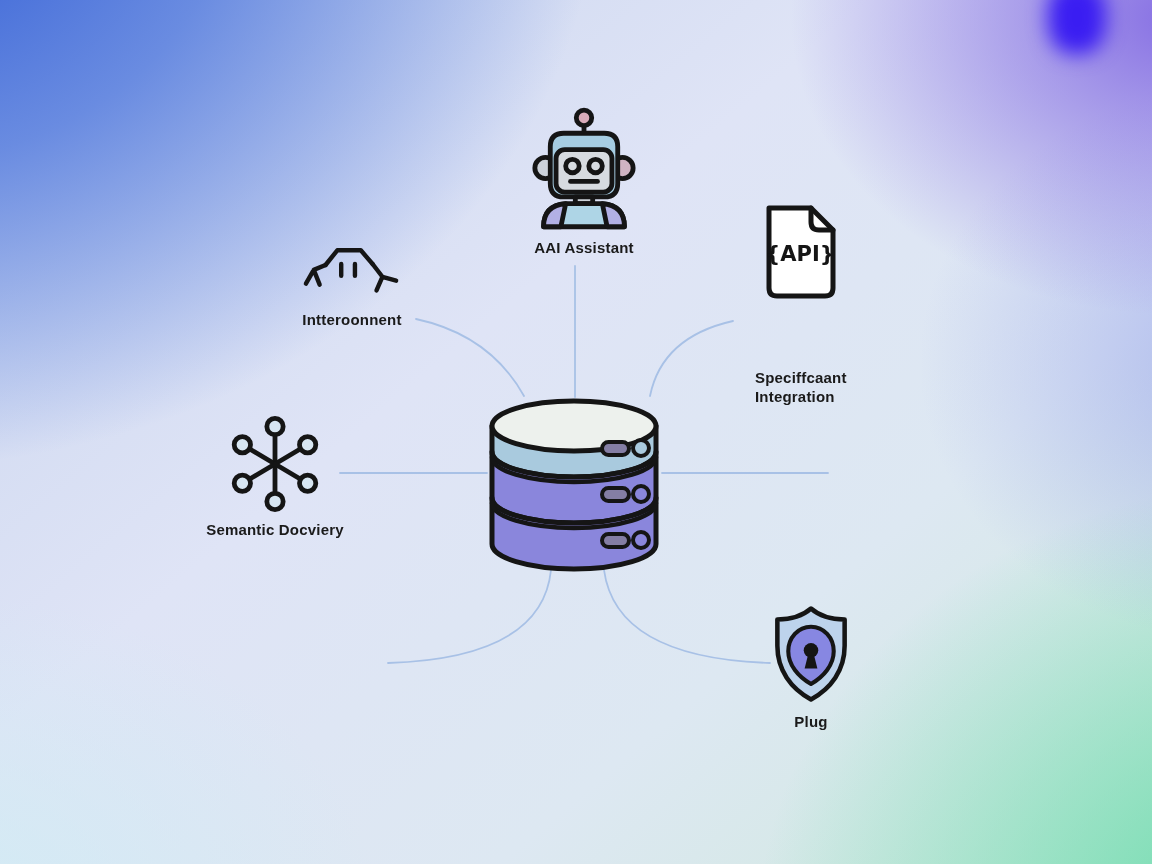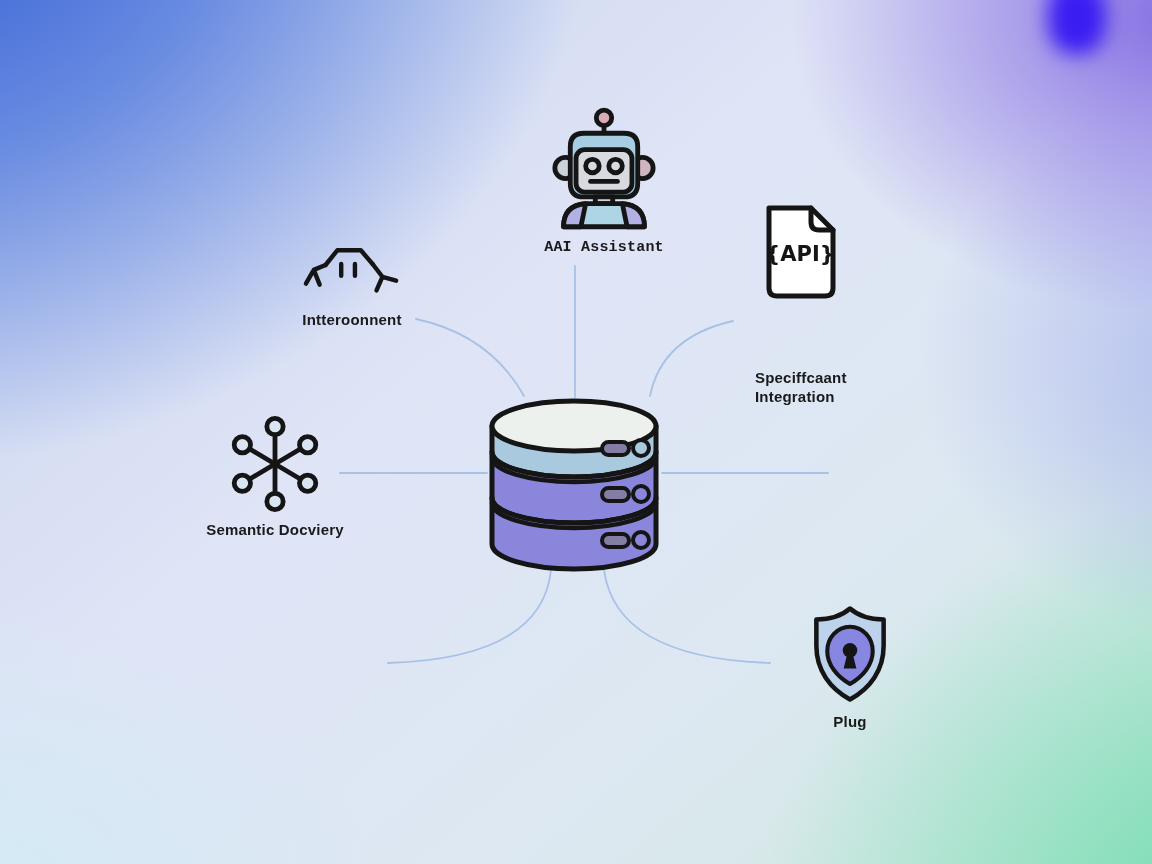--- a/index.html
+++ b/index.html
@@ -61,21 +61,21 @@
           <circle cx="153" cy="52" r="8" fill="#a9cade"></circle>
           <rect x="114" y="92" width="27" height="13" rx="6.5" fill="#847ea4"></rect>
           <circle cx="153" cy="98" r="8" fill="#8a86dc"></circle>
           <rect x="114" y="138" width="27" height="13" rx="6.5" fill="#847ea4"></rect>
           <circle cx="153" cy="144" r="8" fill="#8a86dc"></circle>
         </g>
       </g>
     </svg>
   </div>
 
-  <div class="node" style="left:504px;top:104px;width:200px;font-family:Liberation Mono, monospace;">
+  <div class="node" style="left:484px;top:104px;width:200px;">
     <svg width="106" height="126" viewBox="0 0 110 130">
       <g stroke="#151515" stroke-width="5" stroke-linejoin="round" stroke-linecap="round">
         <line x1="55" y1="20" x2="55" y2="32" fill="none"></line>
         <circle cx="55" cy="14" r="8" fill="#d9abb9"></circle>
         <circle cx="15" cy="66" r="11" fill="#ccd2da"></circle>
         <circle cx="95" cy="66" r="11" fill="#d0b4c2"></circle>
         <path d="M20,44 Q20,30 34,30 H76 Q90,30 90,44 V82 Q90,96 76,96 H34 Q20,96 20,82 Z" fill="#a6cde2"></path>
         <rect x="26" y="47" width="58" height="44" rx="9" fill="#d7dbe0"></rect>
         <circle cx="43" cy="64" r="7" fill="#d7dbe0"></circle>
         <circle cx="67" cy="64" r="7" fill="#d7dbe0"></circle>
@@ -129,21 +129,21 @@
         <circle cx="84" cy="70" r="8.5" fill="#d7e6f2"></circle>
         <circle cx="50" cy="89" r="8.5" fill="#d7e6f2"></circle>
         <circle cx="16" cy="70" r="8.5" fill="#d7e6f2"></circle>
         <circle cx="16" cy="30" r="8.5" fill="#d7e6f2"></circle>
       </g>
     </svg>
     <div class="label">Semantic Docviery</div>
   </div>
 
 
-  <div class="node" style="left:750px;top:604px;width:200px;">
+  <div class="node" style="left:711px;top:604px;width:200px;">
     <svg width="92" height="100" viewBox="0 0 100 110">
       <g stroke="#151515" stroke-linejoin="round" stroke-linecap="round">
         <path d="M50,5 C59,13 72,17 87,17 L87,46 C87,73 72,93 50,105 C28,93 13,73 13,46 L13,17 C28,17 41,13 50,5 Z" fill="#bdd3ec" stroke-width="5"></path>
         <path d="M50,25 C64,25 75,37 75,52 C75,67 64,80 50,88 C36,80 25,67 25,52 C25,37 36,25 50,25 Z" fill="#8787e2" stroke-width="4.5"></path>
         <circle cx="50" cy="51" r="8" fill="#151515" stroke="none"></circle>
         <path d="M46.5,57 L43,71 H57 L53.5,57 Z" fill="#151515" stroke="none"></path>
       </g>
     </svg>
     <div class="label">Plug</div>
   </div>

